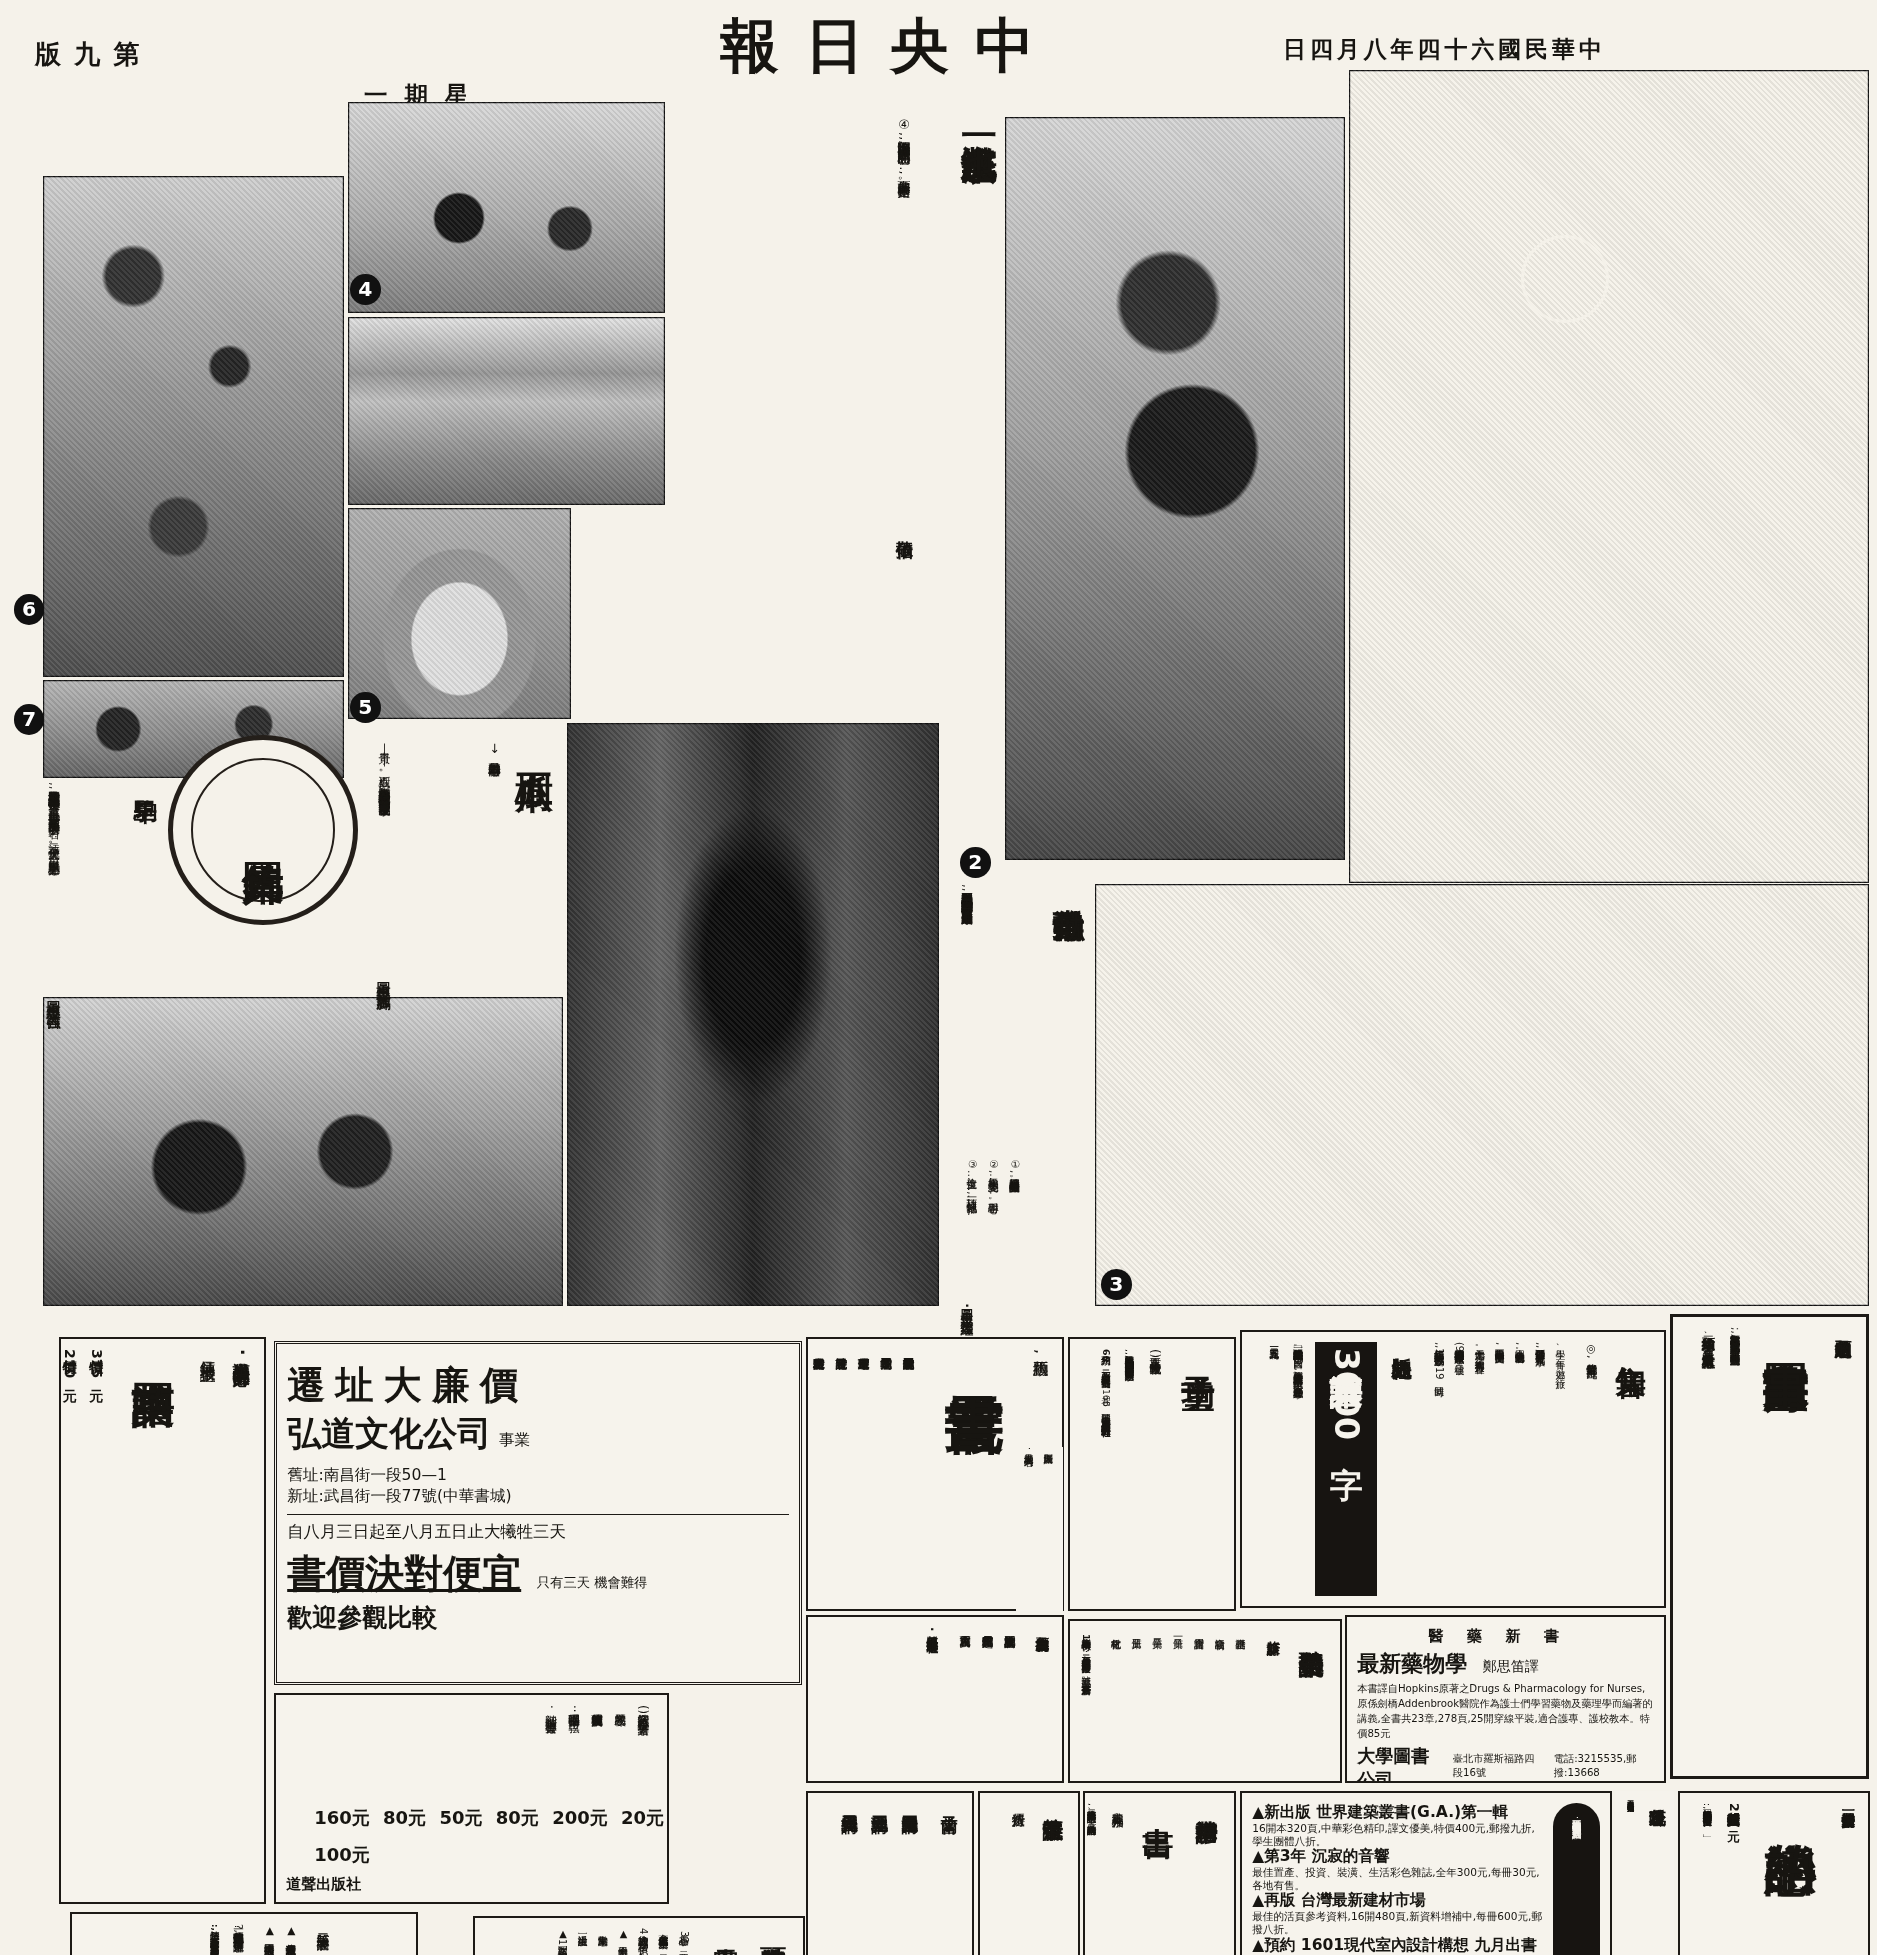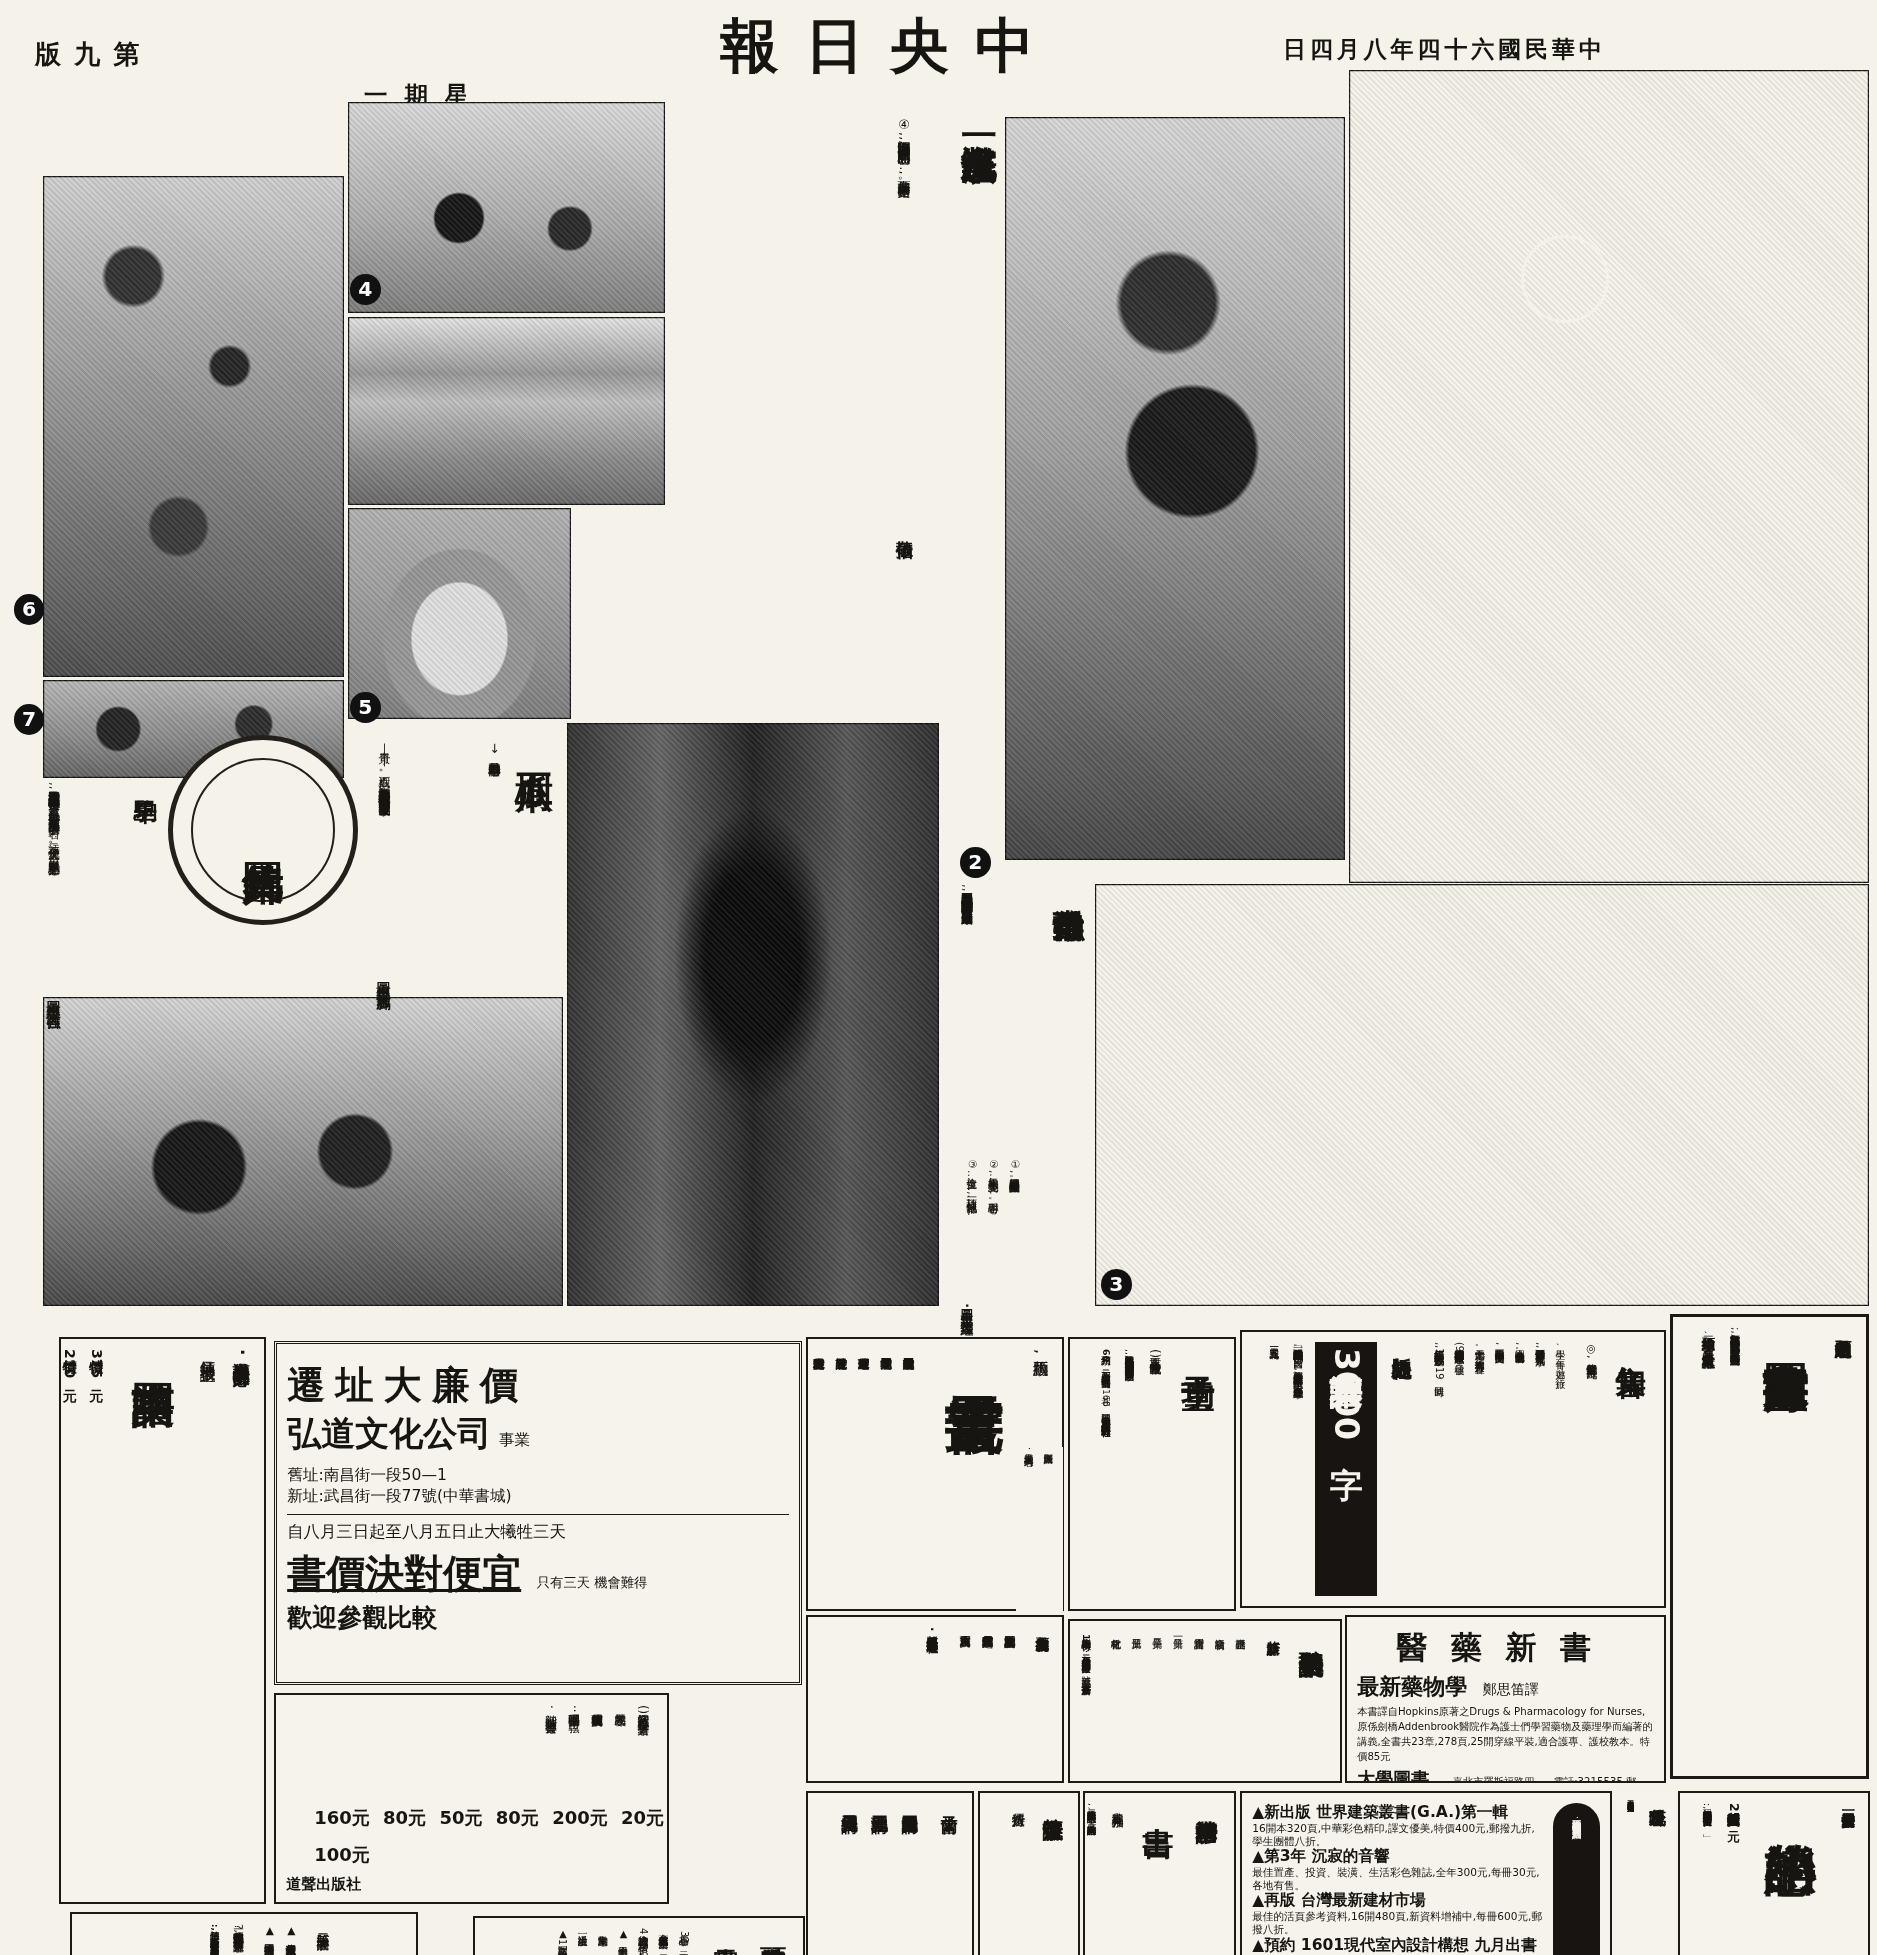--- a/index.html
+++ b/index.html
@@ -294,21 +294,21 @@
         <span style="font-weight:700;">特價16元</span>
         <span>各大書局均有代售·歡迎函購郵票通用</span>
         <span>臺中市復興路四段47號 郵撥:二〇二六一號</span>
         <span style="font-weight:700;">新光書店</span>
       </div>
     </div>
   </section>
 
   <section class="ad" style="left:1345px;top:1615px;width:321px;height:168px;">
     <div class="pad">
-      <div style="font-size:31px;font-weight:700;letter-spacing:23.5px;text-align:center;">醫藥新書</div>
+      <div style="font-size:15px;font-weight:700;letter-spacing:23.5px;text-align:center;">醫藥新書</div>
       <div style="display:flex;gap:15.6px;align-items:baseline;margin-top:3.1px;">
         <span style="font-size:22px;font-weight:700;">最新藥物學</span>
         <span style="font-size:14px;">鄭思笛譯</span>
       </div>
       <div style="font-size:10.2px;line-height:1.45;margin-top:3.1px;">本書譯自Hopkins原著之Drugs &amp; Pharmacology for Nurses,原係劍橋Addenbrook醫院作為護士們學習藥物及藥理學而編著的講義,全書共23章,278頁,25開穿線平裝,適合護專、護校教本。特價85元</div>
       <div style="display:flex;gap:11.7px;align-items:baseline;margin-top:2.3px;">
         <span style="font-size:18px;font-weight:700;">大學圖書公司</span>
         <span style="font-size:10.2px;">臺北市羅斯福路四段16號</span>
         <span style="font-size:10.2px;">電話:3215535,郵撥:13668</span>
       </div>

